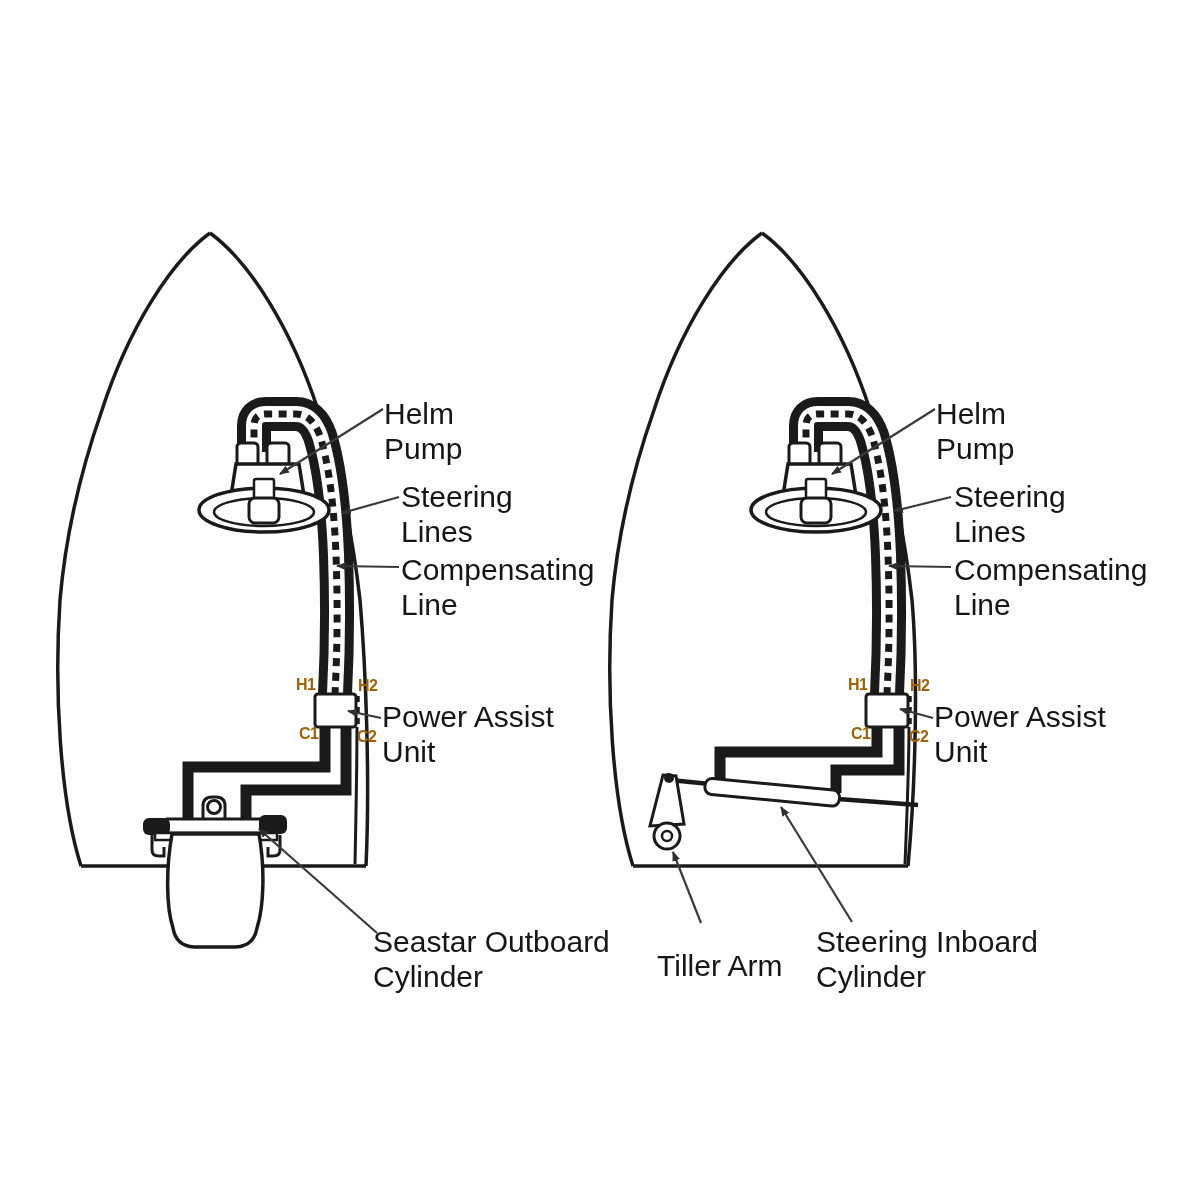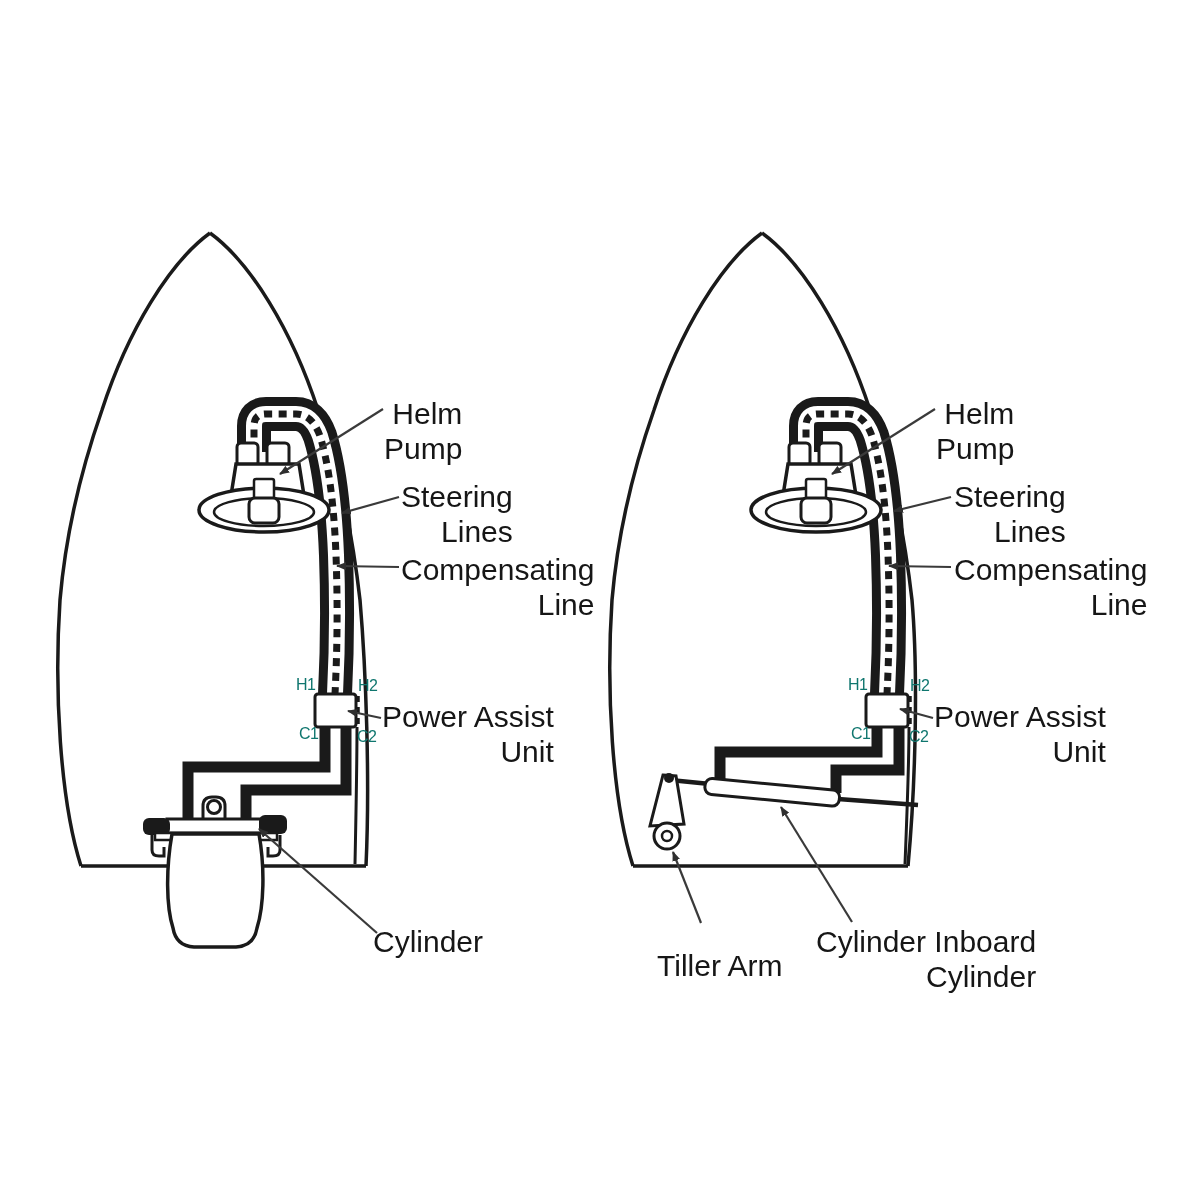--- a/index.html
+++ b/index.html
@@ -1,21 +1,21 @@
 <!DOCTYPE html>
 <html><head>
 <meta charset="utf-8">
 <style>
   html,body{margin:0;padding:0;background:#ffffff;}
   .stage{position:relative;width:1200px;height:1200px;background:#ffffff;overflow:hidden;
          font-family:"Liberation Sans",sans-serif;}
   svg{position:absolute;left:0;top:0;}
-  .lbl{position:absolute;font-size:30px;line-height:35px;color:#161616;white-space:nowrap;text-align:right;}
+  .lbl{position:absolute;font-size:30px;line-height:35px;color:#161616;white-space:nowrap;}
   .lbl span{display:block;}
-  .port{position:absolute;font-size:16px;line-height:16px;font-weight:normal;color:#0f766e;letter-spacing:-0.5px;}
+  .port{position:absolute;font-size:16px;line-height:16px;font-weight:bold;color:#a16207;letter-spacing:-0.5px;}
 </style>
 </head>
 <body>
 
 <div class="stage">
 
 <svg width="1200" height="1200" viewBox="0 0 1200 1200">
   <defs>
     <marker id="arw" markerWidth="10" markerHeight="8" refX="9" refY="4" orient="auto" markerUnits="userSpaceOnUse">
       <path d="M0,0 L10,4 L0,8 Z" fill="#2f2f2f"></path>
@@ -145,20 +145,21 @@
   </div>
   <div class="lbl" style="left:401px;top:552px;">
     <span>Compensating</span>
     <span>Line</span>
   </div>
   <div class="lbl" style="left:382px;top:699px;">
     <span>Power Assist</span>
     <span>Unit</span>
   </div>
   <div class="lbl" style="left:373px;top:924px;">
+    <span>Seastar Outboard</span>
     <span>Cylinder</span>
   </div>
 
   <div class="lbl" style="left:936px;top:396px;">
     <span>Helm</span>
     <span>Pump</span>
   </div>
   <div class="lbl" style="left:954px;top:479px;">
     <span>Steering</span>
     <span>Lines</span>
@@ -168,21 +169,21 @@
     <span>Line</span>
   </div>
   <div class="lbl" style="left:934px;top:699px;">
     <span>Power Assist</span>
     <span>Unit</span>
   </div>
   <div class="lbl" style="left:657px;top:924px;margin-top:24px;">
     <span>Tiller Arm</span>
   </div>
   <div class="lbl" style="left:816px;top:924px;">
-    <span>Cylinder Inboard</span>
+    <span>Steering Inboard</span>
     <span>Cylinder</span>
   </div>
 
   <div class="port" style="left:296px;top:677px;">H1</div>
   <div class="port" style="left:358px;top:678px;">H2</div>
   <div class="port" style="left:299px;top:726px;">C1</div>
   <div class="port" style="left:357px;top:729px;">C2</div>
 
   <div class="port" style="left:848px;top:677px;">H1</div>
   <div class="port" style="left:910px;top:678px;">H2</div>

